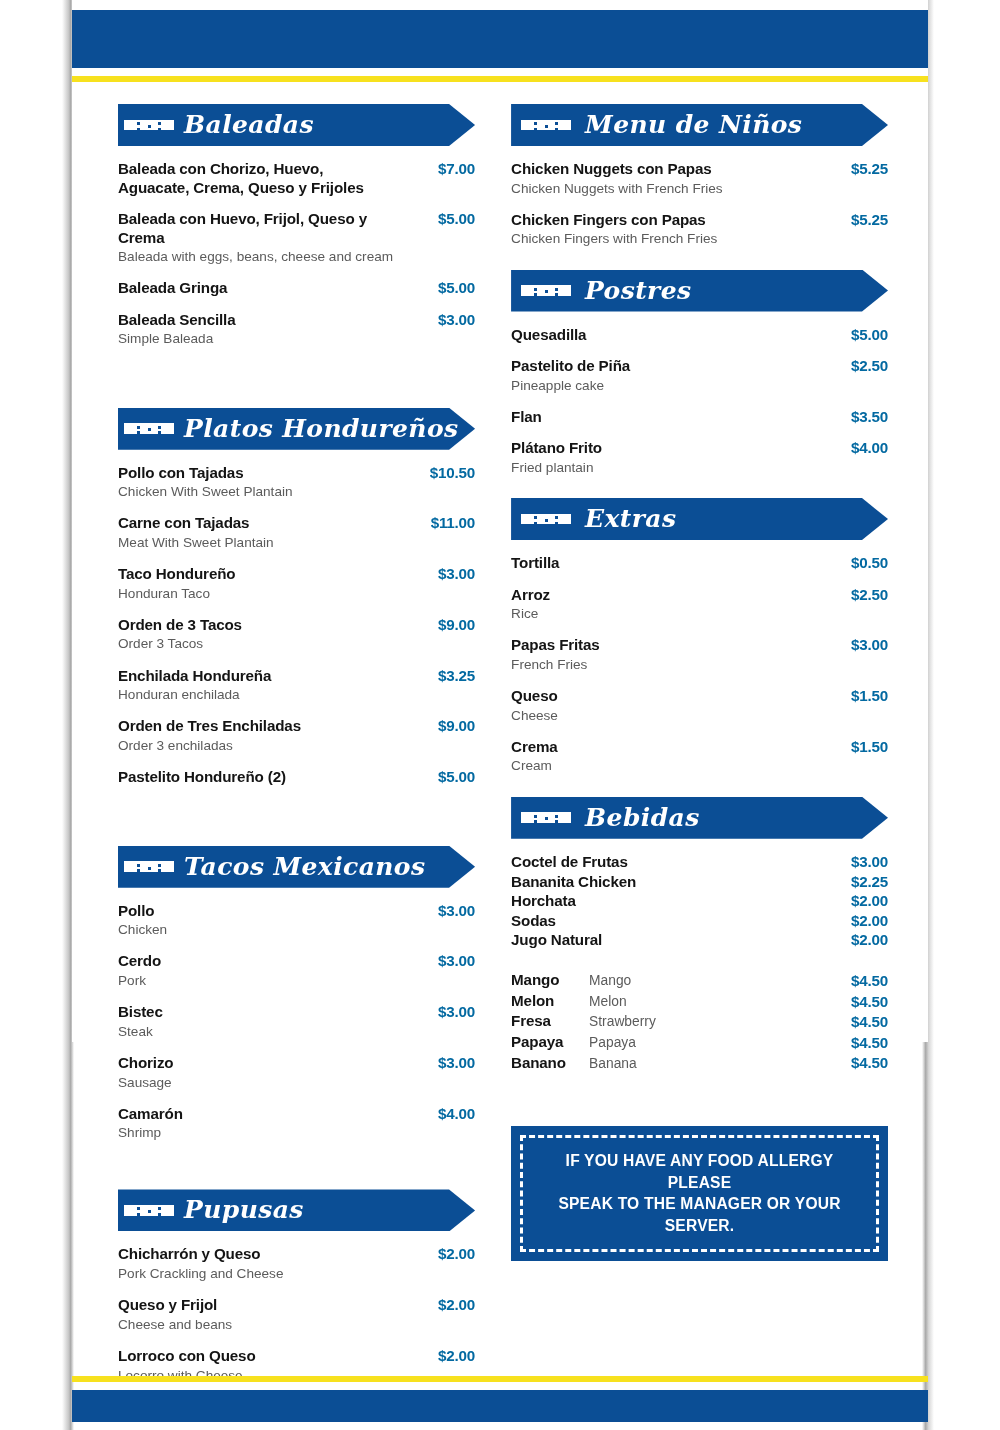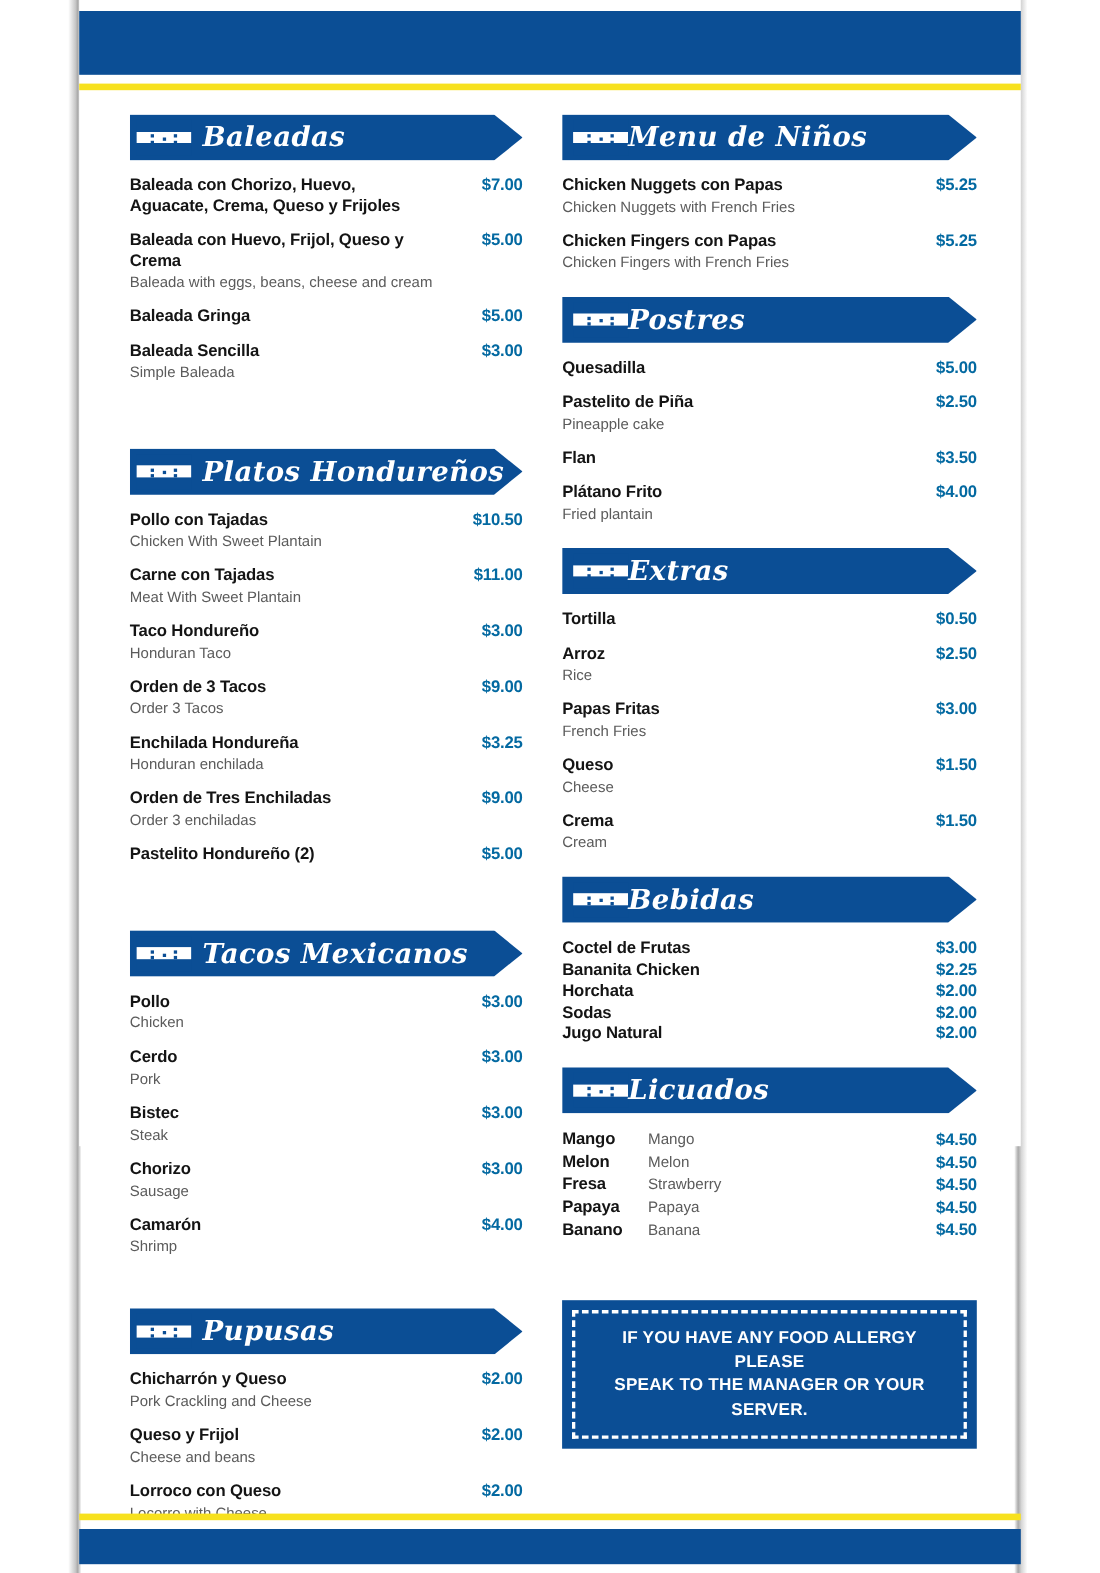--- a/index.html
+++ b/index.html
@@ -111,21 +111,21 @@
     height: 42px;
     line-height: 42px;
     color: #ffffff;
     font-family: "DejaVu Serif", serif;
     font-style: italic;
     font-weight: bold;
     font-size: 25px;
     letter-spacing: .4px;
     white-space: nowrap;
   }
-  .sec-right .sec-title { left: 60px; }
+  .sec-right .sec-title { left: 74px; }
   .sec-right .flag { left: 10px; }
 
   
   .item { margin-bottom: 13px; }
   .item-head {
     display: flex;
     align-items: flex-start;
     justify-content: space-between;
     gap: 20px;
   }
@@ -555,32 +555,20 @@
           </div>
           <div class="item item-compact">
             <div class="item-head">
               <div class="item-name">Jugo Natural</div>
               <div class="item-price">$2.00</div>
             </div>
           </div>
         </div>
         <div class="gap-md"></div>
         <div>
-          <div class="sec sec-right">
-            <div class="sec-bar"></div>
-            <div class="flag">
-              <div class="flag-white"></div>
-              <div class="star s1"></div>
-              <div class="star s2"></div>
-              <div class="star s3"></div>
-              <div class="star s4"></div>
-              <div class="star s5"></div>
-            </div>
-            <div class="sec-title">Licuados</div>
-          </div>
           <div class="item item-inline">
             <div class="item-head">
               <div class="name-wrap">
                 <div class="item-name">Mango</div>
                 <div class="inline-desc">Mango</div>
               </div>
               <div class="item-price">$4.50</div>
             </div>
           </div>
           <div class="item item-inline">

